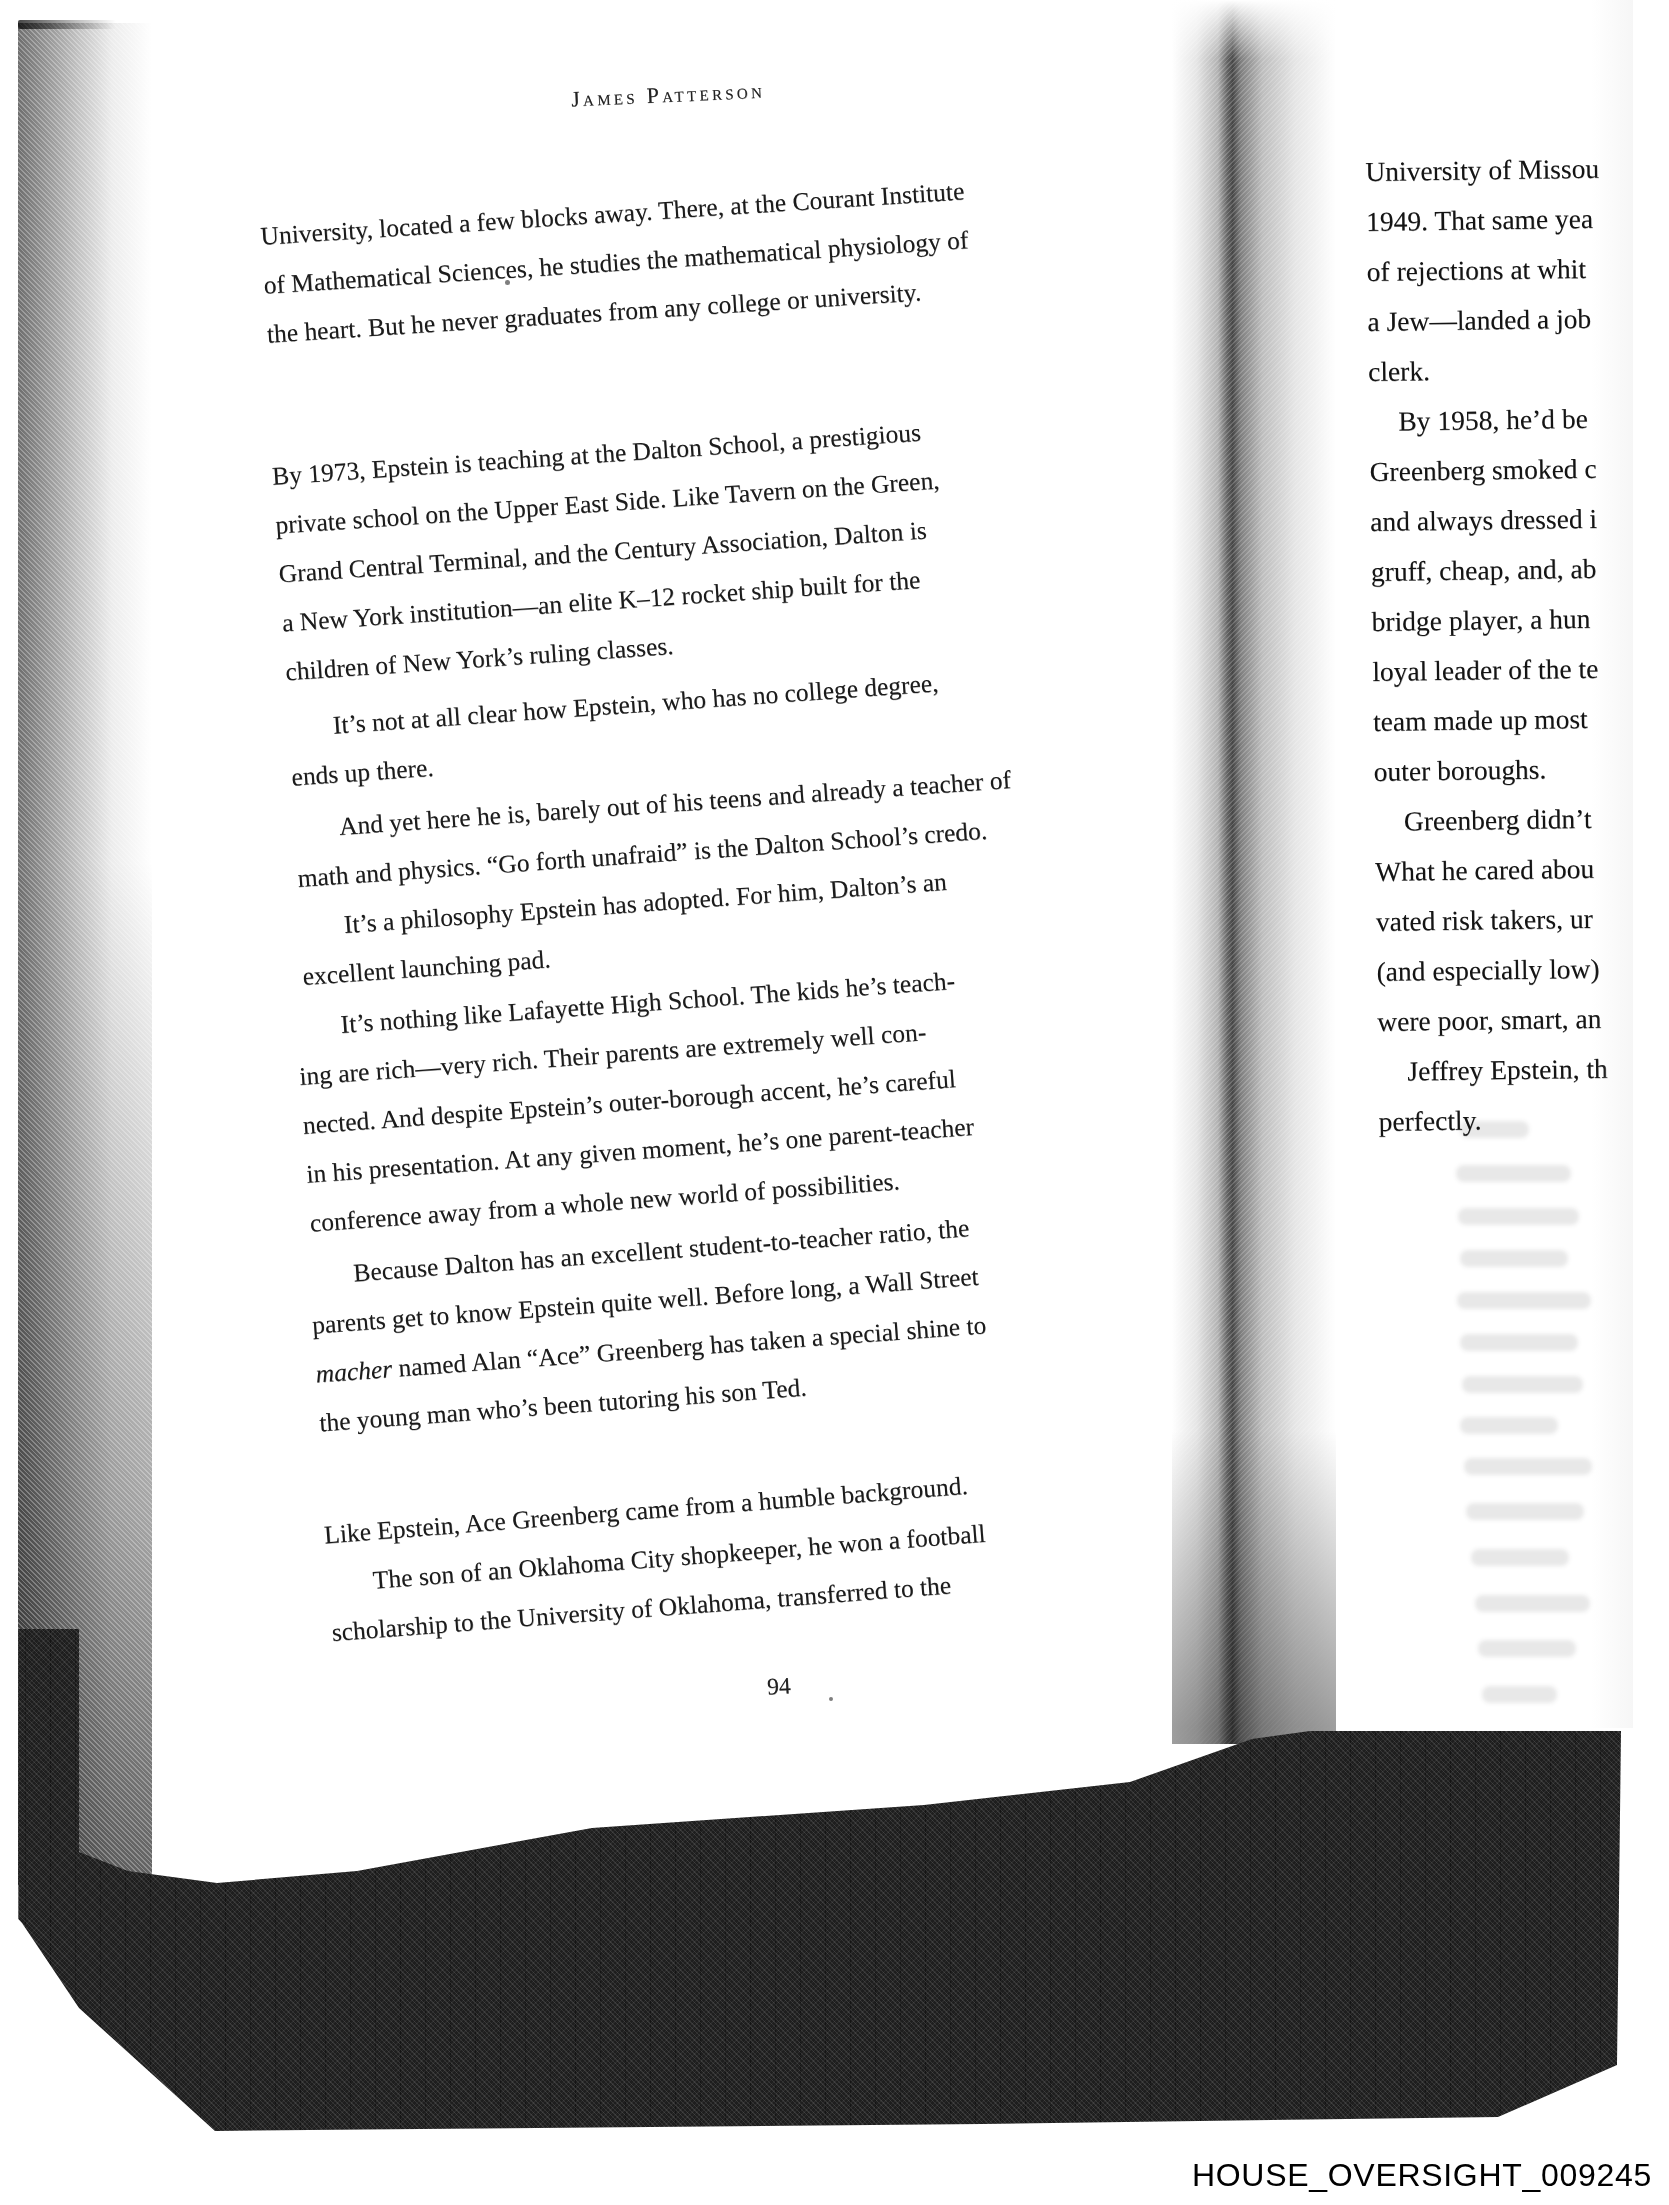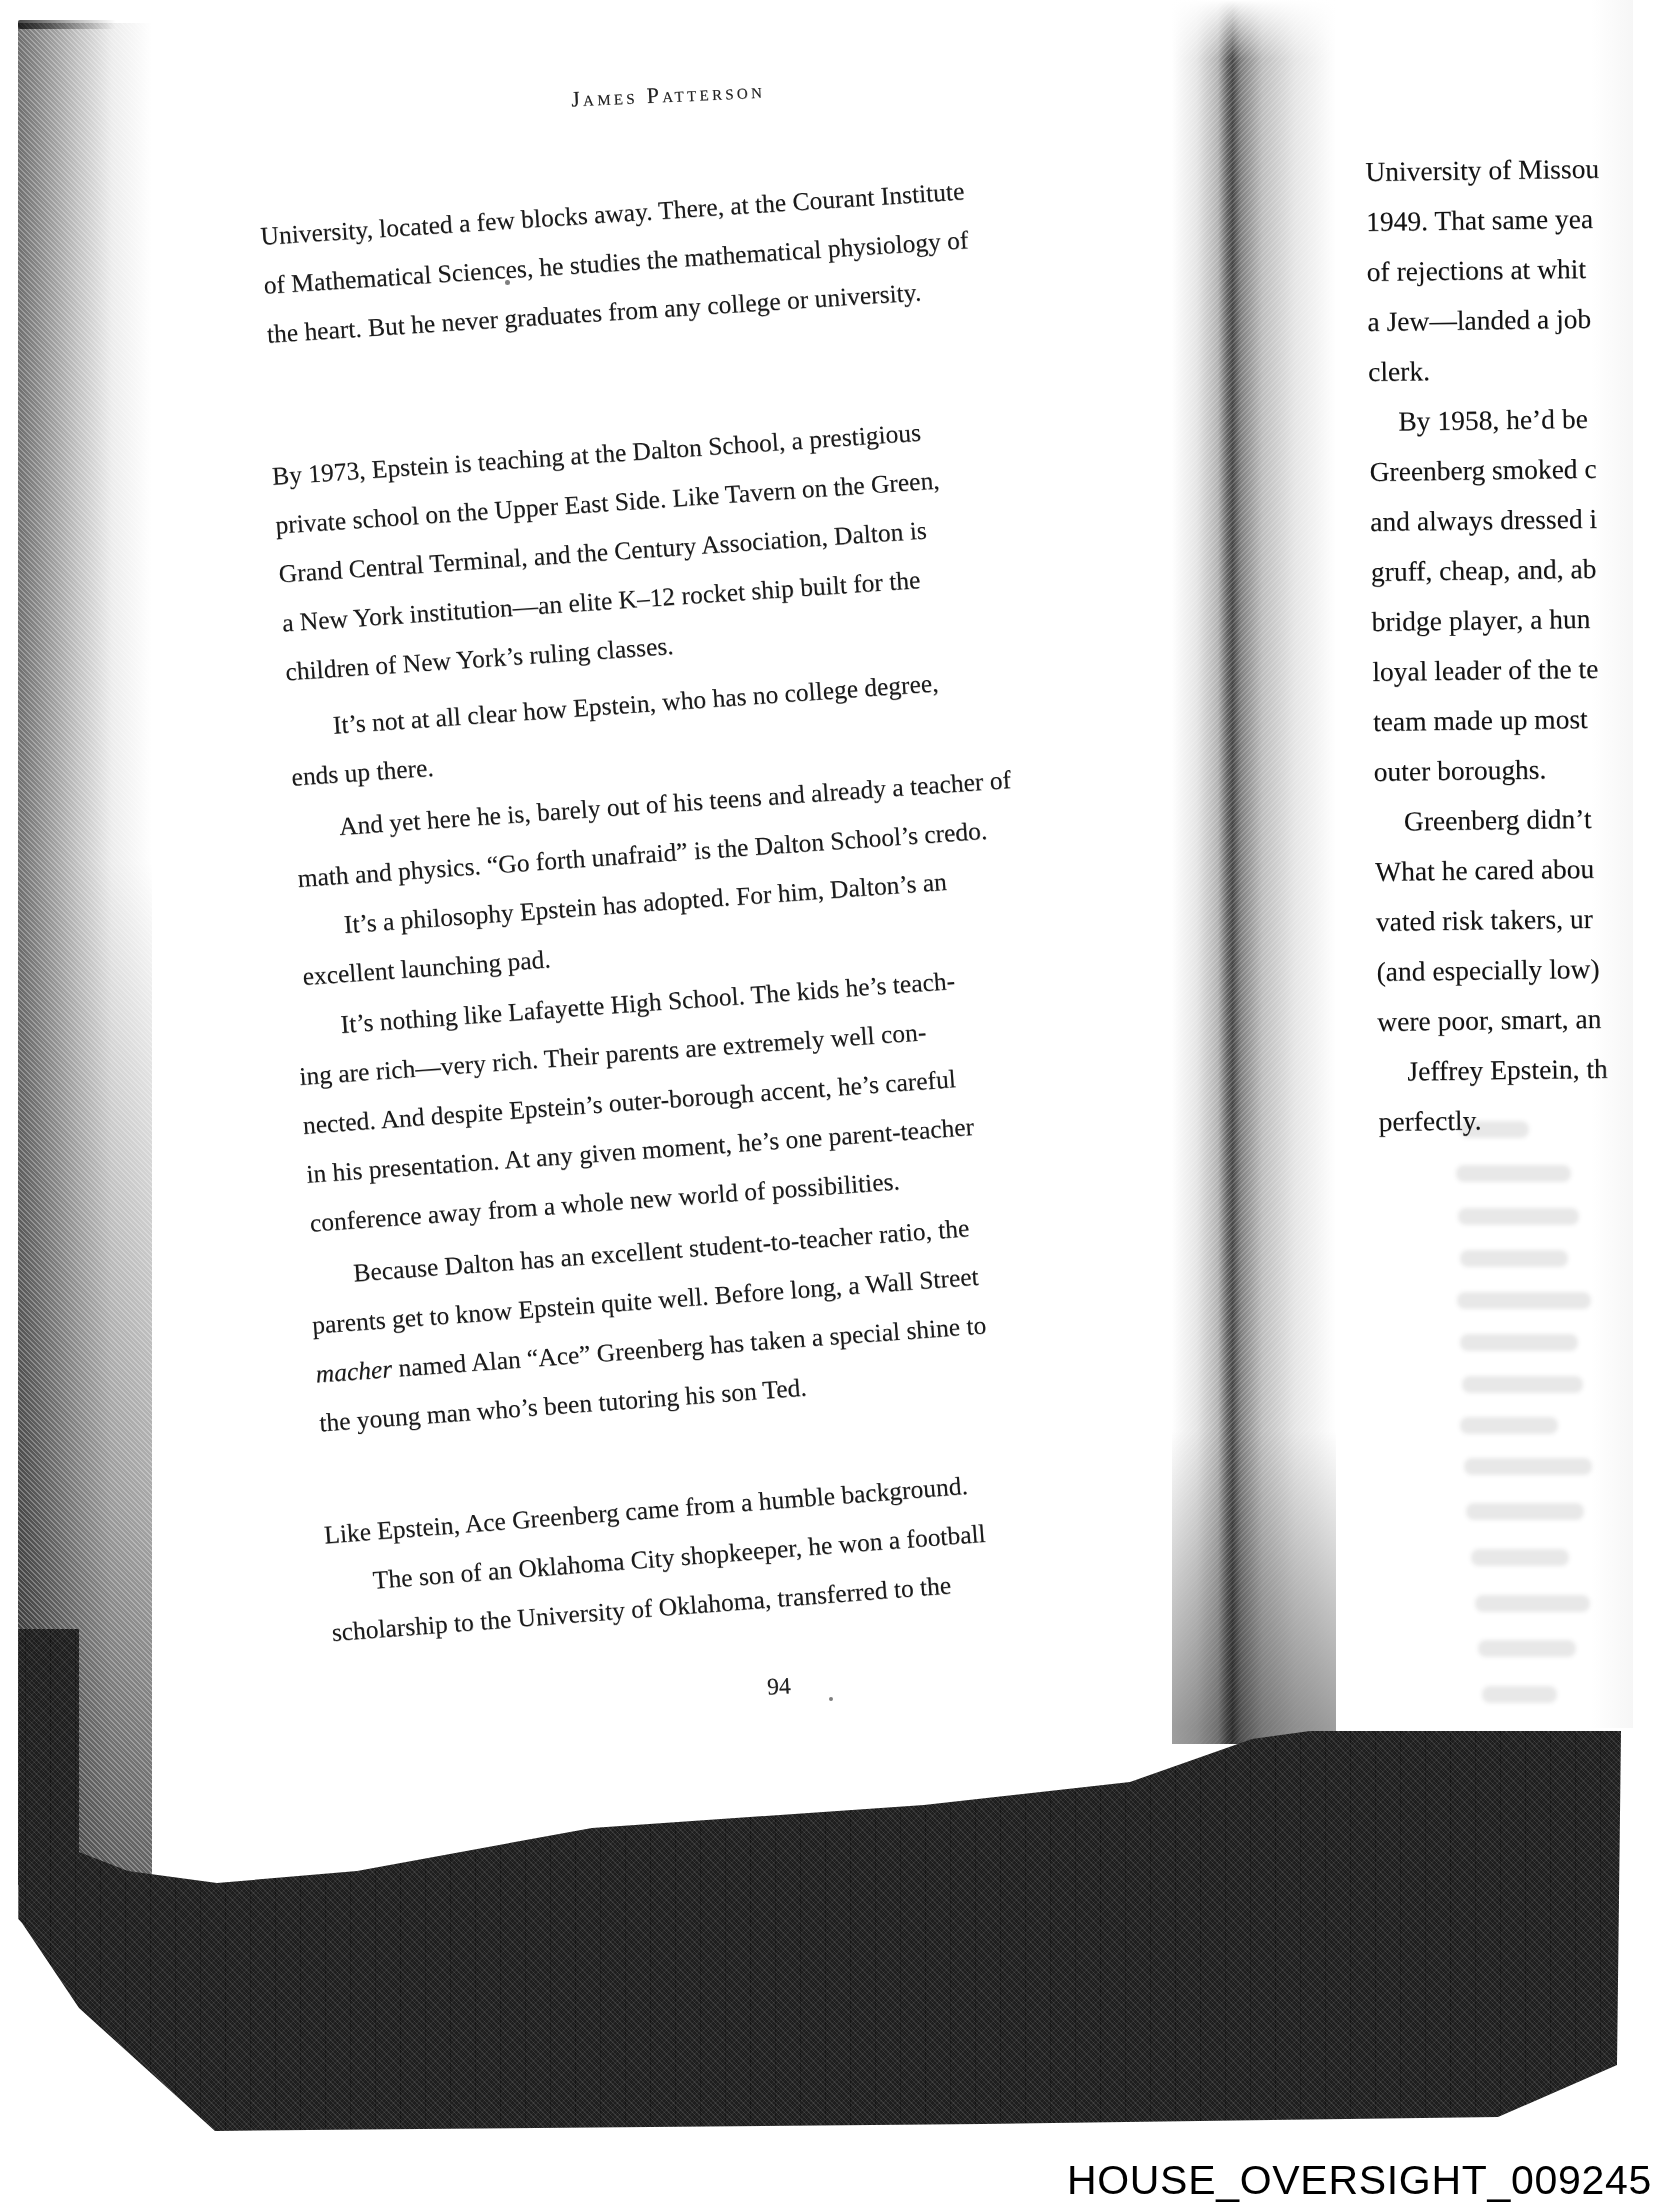--- a/index.html
+++ b/index.html
@@ -90,21 +90,21 @@
     text-shadow:0.3px 0.3px 0.3px rgba(10,10,10,.4);
   }
   .page-number{
     position:absolute;left:767px;top:1673px;z-index:2;
     font-size:23.6px;color:#222;transform:rotate(-3deg);
     text-shadow:0.3px 0.3px 0.3px rgba(10,10,10,.4);
   }
   .bates-stamp{
     position:absolute;right:17px;top:2157px;z-index:5;
     font-family:"Liberation Sans","DejaVu Sans",sans-serif;
-    font-size:41px;color:#000;letter-spacing:0.7px;
+    font-size:32px;color:#000;letter-spacing:0.7px;
   }
 
   
   .ghost{position:absolute;height:17px;border-radius:7.9px;background:rgba(25,25,25,.10);
          filter:blur(2px);z-index:1;}
 
   .artifact-dot{position:absolute;background:rgba(20,20,20,.55);border-radius:50%;z-index:2;}
 </style>
 </head>
 <body>

